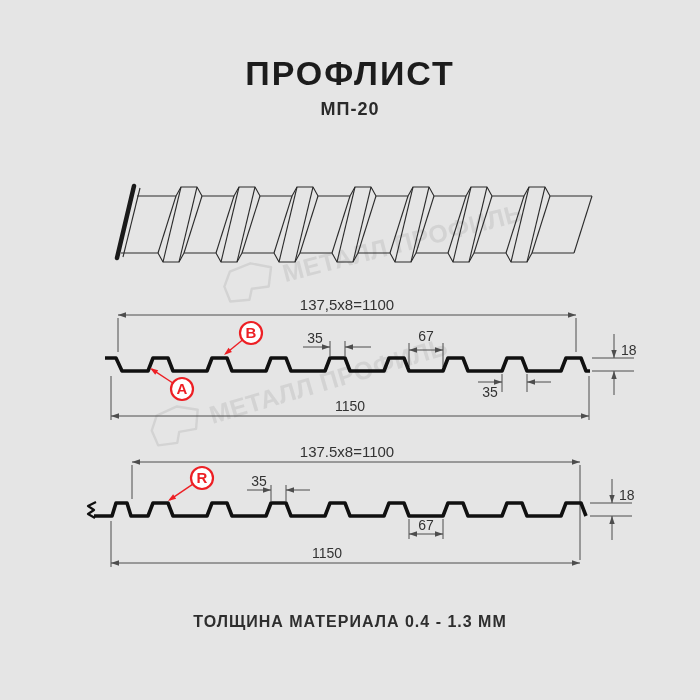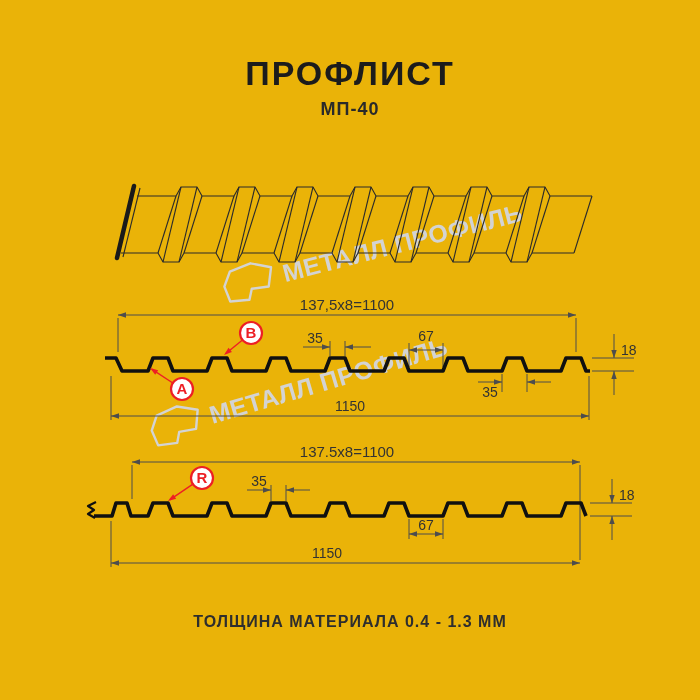--- a/index.html
+++ b/index.html
@@ -1,32 +1,32 @@
 <!DOCTYPE html>
 <html><head>
 <meta charset="utf-8">
 <style>
   html,body{margin:0;padding:0;background:#fff;}
-  #page{position:relative;width:700px;height:700px;background:#eab308;overflow:hidden;
+  #page{position:relative;width:700px;height:700px;background:#e5e5e5;overflow:hidden;
         font-family:"Liberation Sans",sans-serif;}
   #title{position:absolute;top:54px;left:0;right:0;text-align:center;
          font-size:34px;font-weight:bold;letter-spacing:2px;color:#1c1c1c;}
   #subtitle{position:absolute;top:99px;left:0;right:0;text-align:center;
          font-size:18px;font-weight:bold;letter-spacing:1px;color:#2a2a2a;}
   #footer{position:absolute;top:613px;left:0;right:0;text-align:center;
          font-size:16px;font-weight:bold;letter-spacing:1px;color:#2e2e2e;}
   #diagram{position:absolute;top:0;left:0;}
   svg text{font-family:"Liberation Sans",sans-serif;}
 </style>
 </head>
 <body>
 
 <div id="page">
   <div id="title">ПРОФЛИСТ</div>
-  <div id="subtitle">МП-40</div>
+  <div id="subtitle">МП-20</div>
   <svg id="diagram" width="700" height="700" viewBox="0 0 700 700">
       <g transform="translate(225,305) rotate(-14.5)">
         <polygon points="4,-18 13,-31 35,-34 54,-25 47,-7 30,-9 25,1 6,-2" fill="none" stroke="#d3d3d3" stroke-width="2.4" stroke-linejoin="round"></polygon>
         <text x="64" y="-7" font-size="25" font-weight="bold" letter-spacing="0.5" fill="#d3d3d3">МЕТАЛЛ ПРОФИЛЬ</text>
       </g>
       <g transform="translate(153,449) rotate(-16.5)">
         <polygon points="4,-18 13,-31 35,-34 54,-25 47,-7 30,-9 25,1 6,-2" fill="none" stroke="#d3d3d3" stroke-width="2.4" stroke-linejoin="round"></polygon>
         <text x="64" y="-7" font-size="25" font-weight="bold" letter-spacing="0.5" fill="#d3d3d3">МЕТАЛЛ ПРОФИЛЬ</text>
       </g>
       <g>

